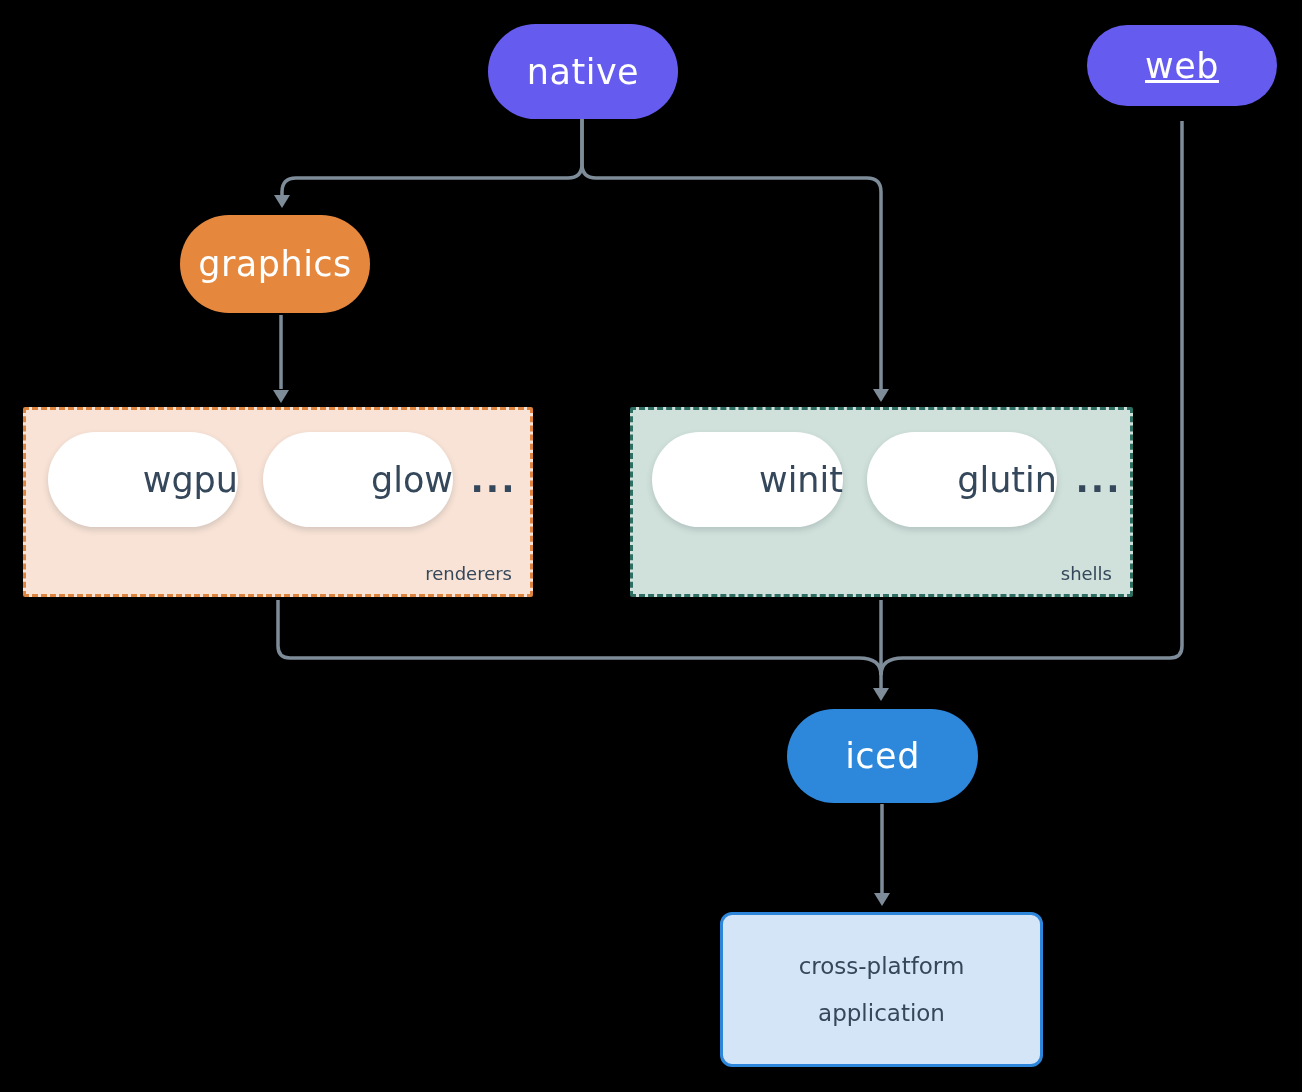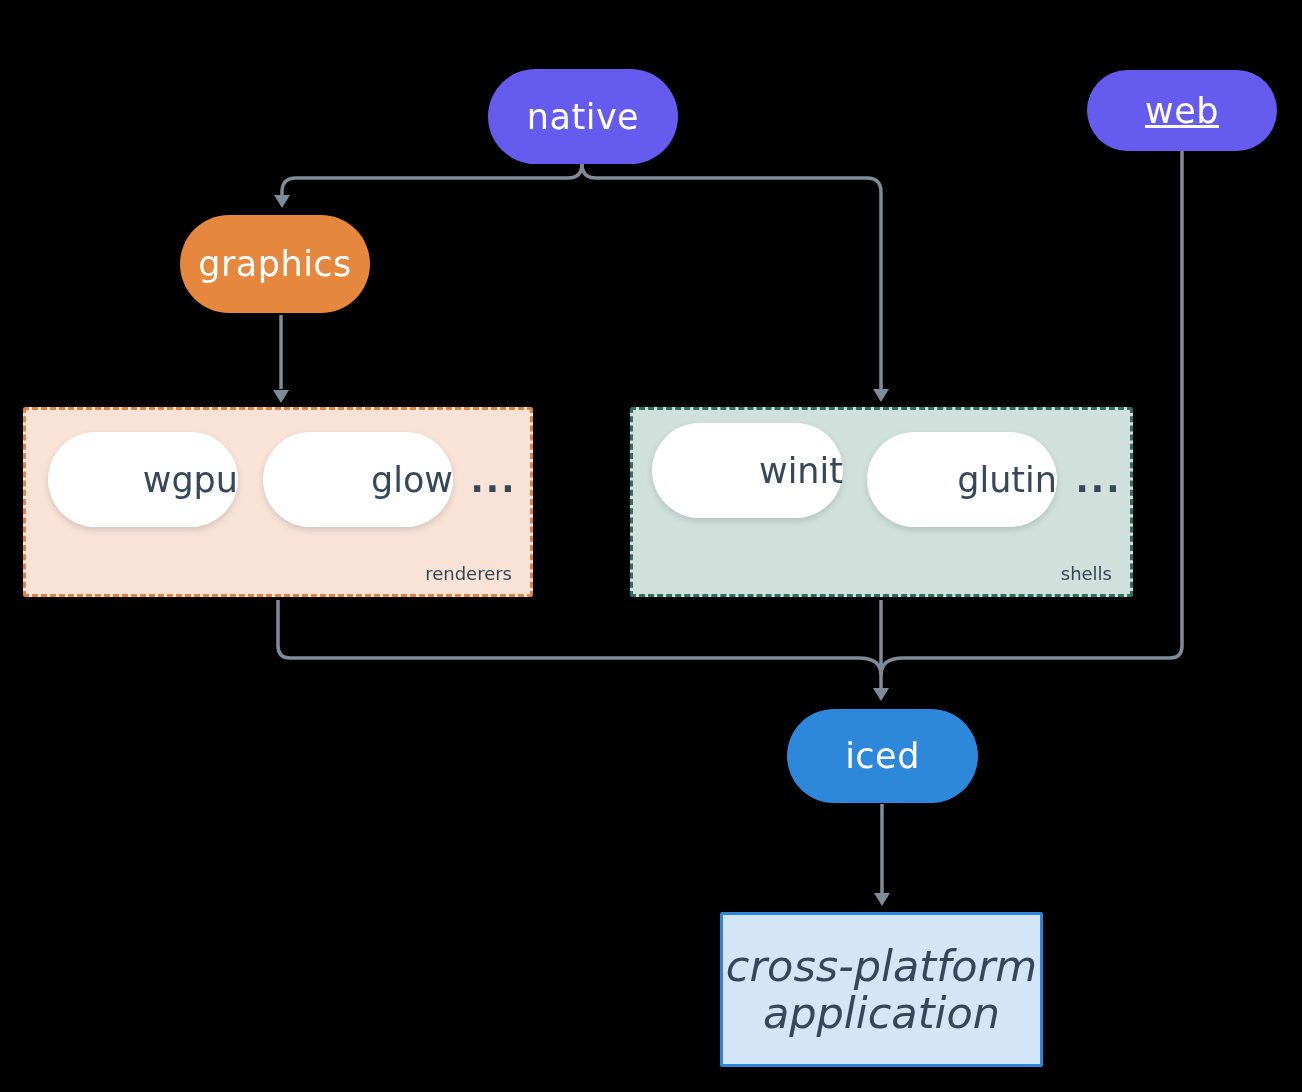--- a/index.html
+++ b/index.html
@@ -23,21 +23,21 @@
   body{font-family:"DejaVu Sans","Liberation Sans",sans-serif;}
   .canvas{
     position:relative;width:1302px;height:1092px;background:var(--bg);overflow:hidden;
   }
   svg.edges{position:absolute;left:0;top:0;z-index:1;}
   .node{
     position:absolute;z-index:2;display:flex;align-items:center;justify-content:center;
     font-size:35px;letter-spacing:0.5px;
   }
   .pill{border-radius:999px;color:var(--light-text);}
-  .pill-purple{background:var(--purple);margin-top:45px;}
+  .pill-purple{background:var(--purple);}
   .pill-orange{background:var(--orange);}
   .pill-blue{background:var(--blue);}
   .group-box{
     position:absolute;z-index:2;border-radius:2px;
   }
   .group-box.renderers{background:var(--renderers-bg);border:3px dashed var(--renderers-border);}
   .group-box.shells{background:var(--shells-bg);border:3px dashed var(--shells-border);}
   .white-pill{
     position:absolute;display:flex;align-items:center;justify-content:flex-end;
     background:var(--pill-bg);border-radius:999px;color:var(--dark-text);font-size:35px;
@@ -46,21 +46,21 @@
   .ellipsis{
     position:absolute;display:flex;align-items:center;justify-content:center;
     color:var(--dark-text);font-size:35px;font-weight:bold;letter-spacing:2px;
   }
   .group-label{
     position:absolute;right:18px;bottom:10px;color:var(--dark-text);font-size:18px;
   }
   .app-box{
     position:absolute;z-index:2;background:var(--app-bg);border:3px solid var(--app-border);
     display:flex;flex-direction:column;align-items:center;justify-content:center;
-    color:var(--dark-text);font-size:43px;line-height:47px;border-radius:2px;font-style:italic;
+    color:var(--dark-text);font-size:23px;line-height:47px;border-radius:12px;
   }
 </style>
 </head>
 <body>
 
 <div class="canvas">
 
   <svg class="edges" width="1302" height="1092" viewBox="0 0 1302 1092">
     <g stroke="#7D8C98" stroke-width="3.5" fill="none">
 
@@ -104,21 +104,21 @@
       <span>wgpu</span>
     </div>
     <div class="white-pill" style="left:237px;top:22px;width:190px;height:95px;">
       <span>glow</span>
     </div>
     <div class="ellipsis" style="left:440px;top:22px;width:55px;height:95px;">...</div>
     <div class="group-label">renderers</div>
   </div>
 
   <div class="group-box shells" style="left:630px;top:407px;width:503px;height:190px;">
-    <div class="white-pill" style="left:19px;top:13px;width:191px;height:95px;">
+    <div class="white-pill" style="left:19px;top:22px;width:191px;height:95px;">
       <span>winit</span>
     </div>
     <div class="white-pill" style="left:234px;top:22px;width:190px;height:95px;">
       <span>glutin</span>
     </div>
     <div class="ellipsis" style="left:438px;top:22px;width:55px;height:95px;">...</div>
     <div class="group-label">shells</div>
   </div>
 
   <div class="node pill pill-blue" style="left:787px;top:709px;width:191px;height:94px;">

